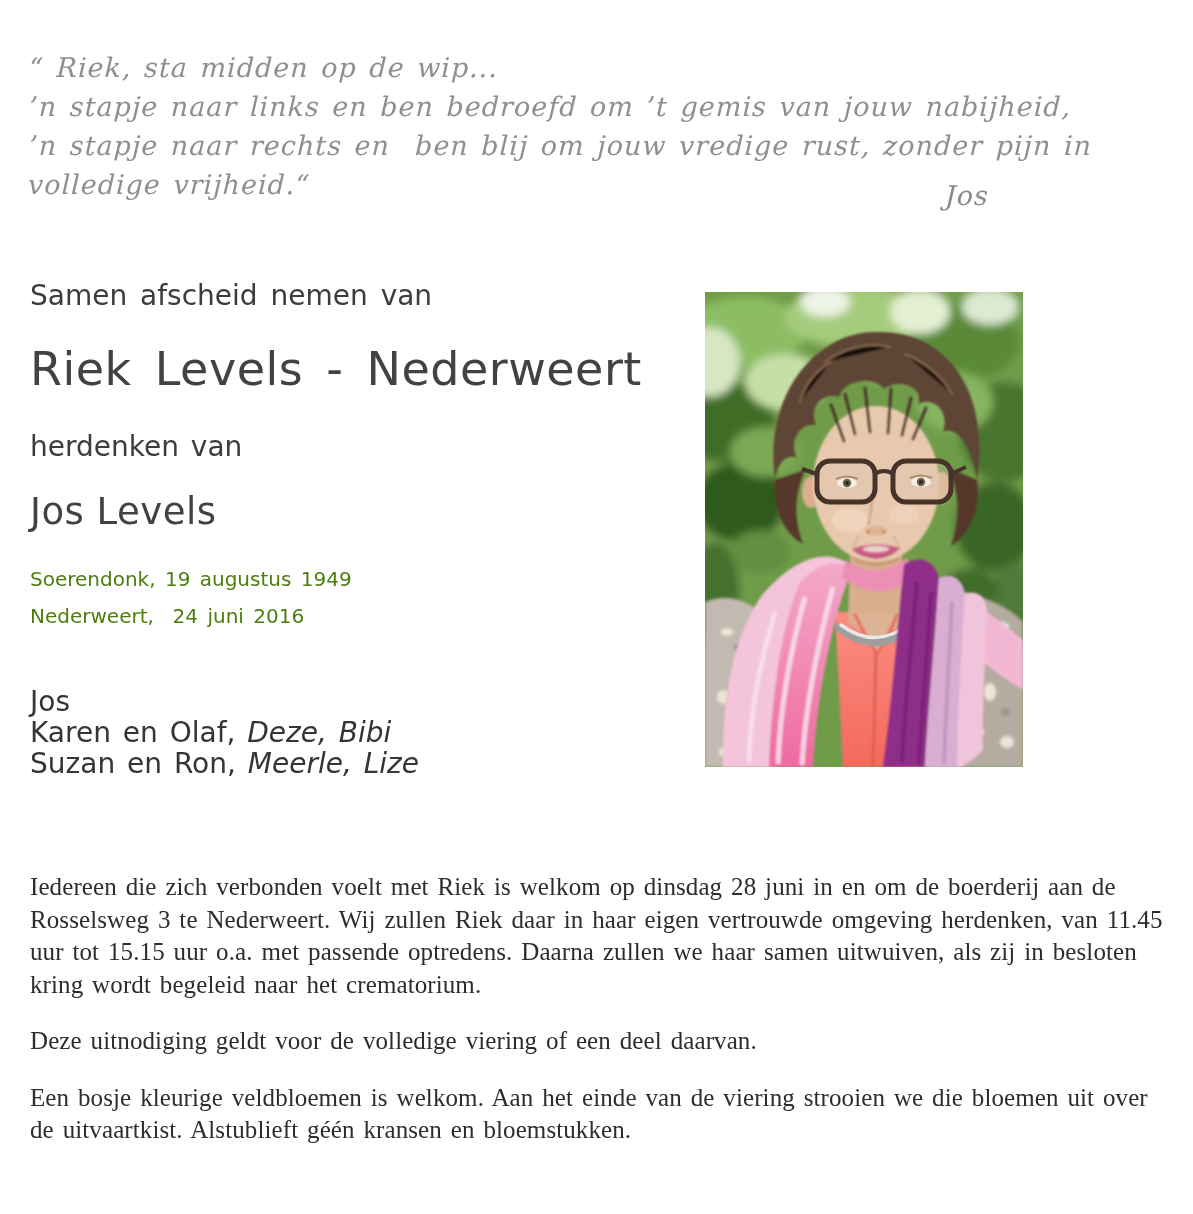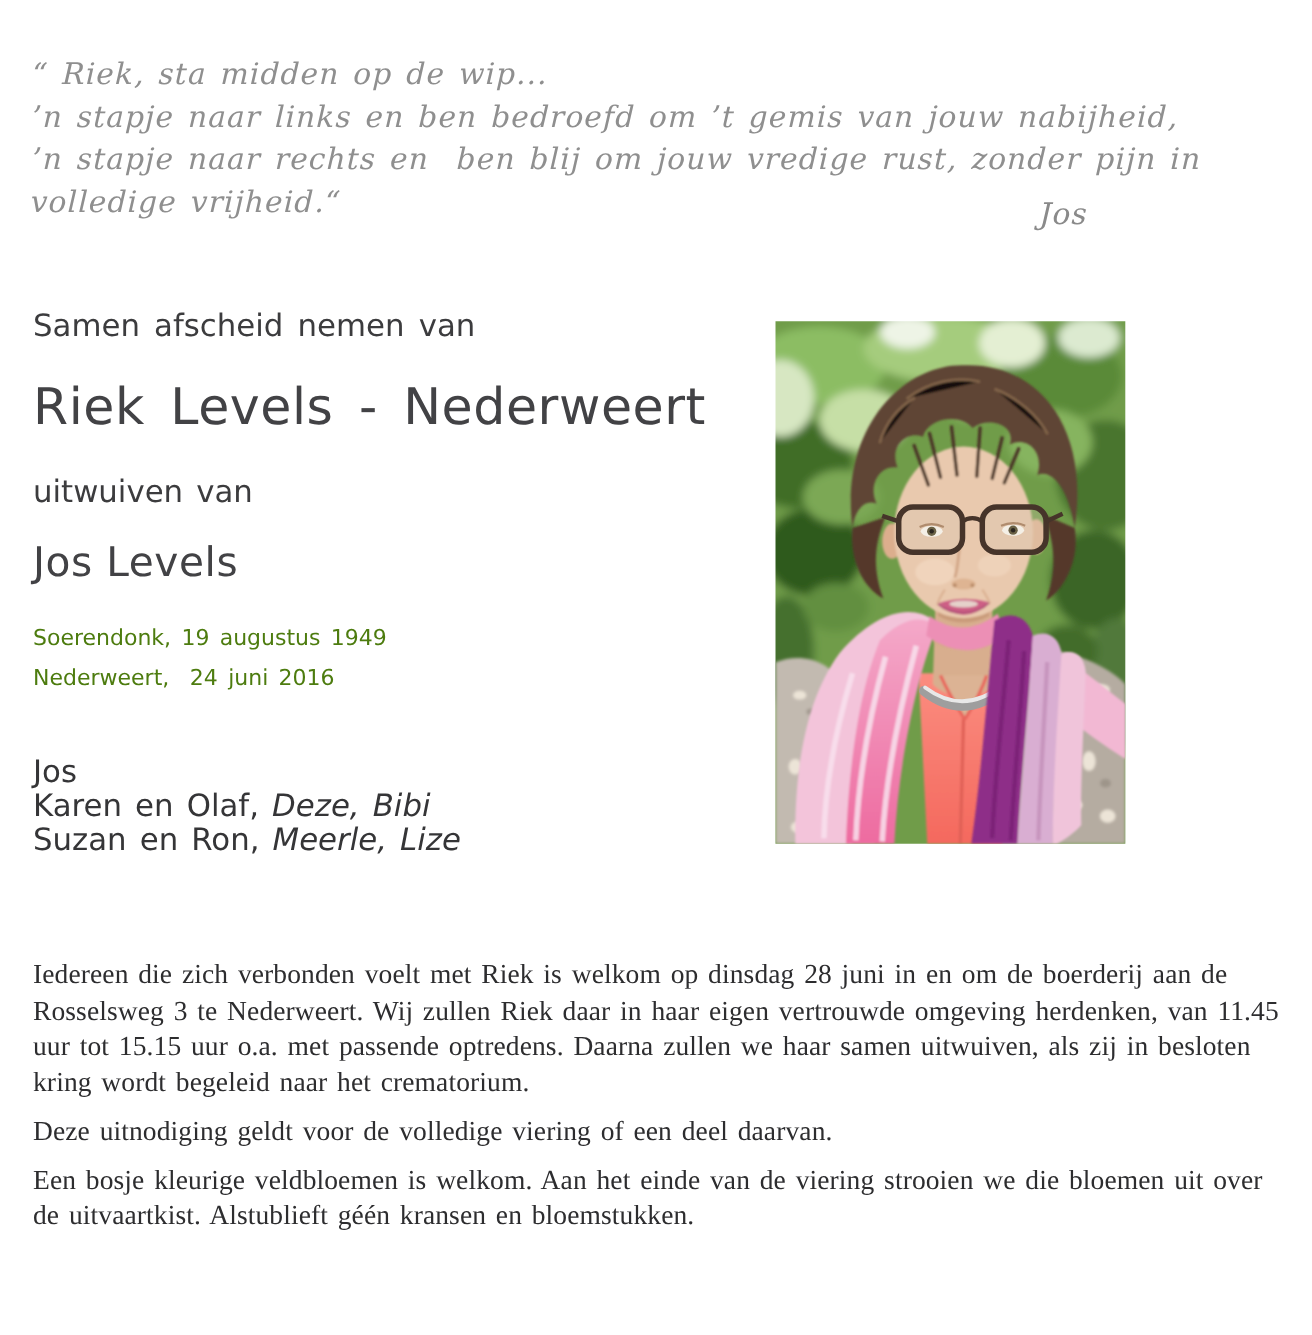--- a/index.html
+++ b/index.html
@@ -47,37 +47,37 @@
   .photo{left:705px;top:292px;width:318px;height:475px;margin:0;}
   .photo svg{display:block;width:318px;height:475px;}
 
   
   .body-text{left:30px;top:871px;width:1142px;}
   .body-text p{
     margin:0;
     font-size:25px;line-height:32.5px;color:#2d2d2f;
     letter-spacing:.1px;word-spacing:2.5px;font-family:Liberation Serif, serif;
   }
-  .body-text p + p{margin-top:12px;}
+  .body-text p + p{margin-top:24px;}
 </style>
 </head>
 <body>
 
 <div class="page">
 
   <div class="abs quote">
     <div class="quote-line pre">“ Riek, sta midden op de wip...</div>
     <div class="quote-line pre">’n stapje naar links en ben bedroefd om ’t gemis van jouw nabijheid,</div>
     <div class="quote-line pre">’n stapje naar rechts en  ben blij om jouw vredige rust, zonder pijn in volledige vrijheid.“</div>
   </div>
   <div class="abs quote-signature">Jos</div>
 
   <div class="abs intro">Samen afscheid nemen van</div>
   <h1 class="abs name">Riek Levels - Nederweert</h1>
-  <div class="abs relation">uitwuiven van</div>
+  <div class="abs relation">herdenken van</div>
   <div class="abs spouse">Jos Levels</div>
 
   <div class="abs dates">
     <div class="pre">Soerendonk, 19 augustus 1949</div>
     <div class="pre">Nederweert,  24 juni 2016</div>
   </div>
 
   <div class="abs family">
     <div><span>Jos</span><span class="it"></span></div>
     <div><span>Karen en Olaf, </span><span class="it">Deze, Bibi</span></div>

